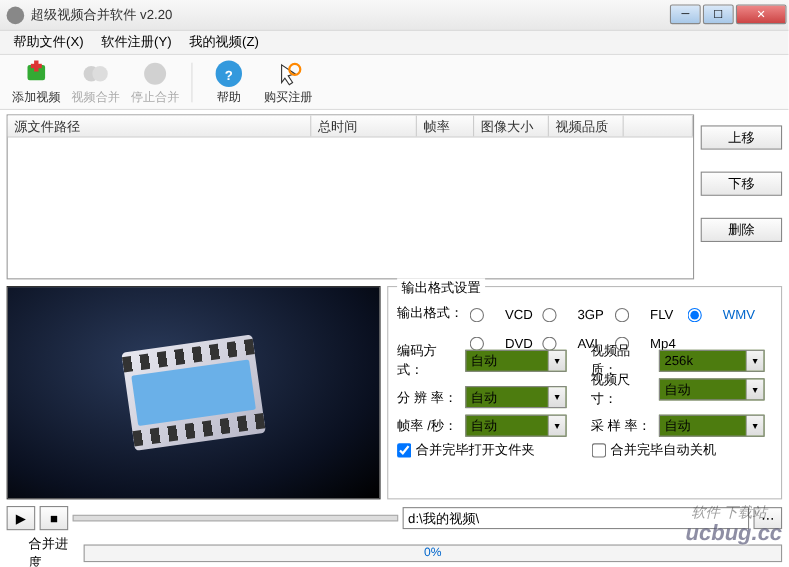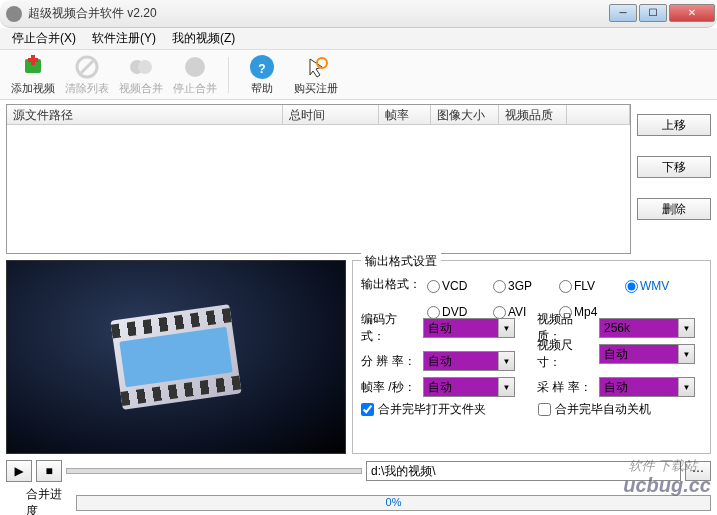--- a/index.html
+++ b/index.html
@@ -1,18 +1,18 @@
 <!DOCTYPE html>
 <html><head>
 <meta charset="utf-8">
 <style>
 * { box-sizing: border-box; margin: 0; padding: 0; font-family: "Microsoft YaHei", SimSun, sans-serif; font-size: 12px; }
 body { background: #fff; width: 717px; height: 515px; overflow: hidden; }
 
-.titlebar { height: 28px; background: linear-gradient(#f8f8f8, #e8e8e8); border-bottom: 1px solid #ccc; display: flex; align-items: center; padding-left: 6px; border-radius: 10px; }
+.titlebar { height: 28px; background: linear-gradient(#f8f8f8, #e8e8e8); border-bottom: 1px solid #ccc; display: flex; align-items: center; padding-left: 6px; }
 .titlebar .icon { width: 16px; height: 16px; background: #888; border-radius: 50%; margin-right: 6px; }
 .titlebar .title { flex: 1; color: #333; }
 .win-btns { display: flex; height: 20px; margin-right: 2px; }
 .win-btn { width: 28px; height: 18px; margin-left: 2px; border: 1px solid #888; border-radius: 2px; display: flex; align-items: center; justify-content: center; font-size: 10px; cursor: pointer; }
 .win-min { background: linear-gradient(#d9e8f8,#a8c8e8); }
 .win-max { background: linear-gradient(#d9e8f8,#a8c8e8); }
 .win-close { background: linear-gradient(#e88,#c44); color: #fff; width: 46px; }
 
 .menubar { height: 22px; background: #f4f4f4; display: flex; align-items: center; padding: 0 4px; border-bottom: 1px solid #ddd; }
 .menuitem { padding: 2px 8px; cursor: pointer; }
@@ -38,25 +38,25 @@
 .film-frame { position: absolute; width: 100%; height: 100%; background: linear-gradient(145deg,#e8e8f0,#b8b8c8); border-radius: 4px; }
 .film-frame::before, .film-frame::after { content:''; position:absolute; left:0; right:0; height:14px; background: repeating-linear-gradient(90deg,#333 0 8px,transparent 8px 16px); }
 .film-frame::before { top:4px; } .film-frame::after { bottom:4px; }
 .film-center { position:absolute; top:22px; bottom:22px; left:6px; right:6px; background:#6ab0e8; border-radius:2px; }
 
 .output-group { flex: 1; border: 1px solid #bbb; padding: 6px 8px 4px 8px; position: relative; }
 .group-title { position: absolute; top: -8px; left: 8px; background: #fff; padding: 0 4px; font-size: 12px; }
 .row { display: flex; align-items: flex-end; height: 26px; gap: 6px; }
 .row .label { width: 60px; text-align: left; }
 .radio-row { display: flex; align-items: center; gap: 10px; }
-.radio-item { display: flex; align-items: center; gap: 2px; cursor: pointer; width: 56px; }
+.radio-item { display: flex; align-items: center; gap: 19px; cursor: pointer; width: 56px; }
 .radio-item input { margin: 0; }
 .field-pair { display: flex; align-items: center; gap: 4px; }
 .field-pair .label2 { width: 58px; }
-.combo { border: 1px solid #888; height: 20px; background: #a21caf; display: flex; align-items: center; padding: 0 4px; position: relative; }
+.combo { border: 1px solid #888; height: 20px; background: #4d7c0f; display: flex; align-items: center; padding: 0 4px; position: relative; }
 .combo .arrow { position: absolute; right: 0; top: 0; bottom: 0; width: 16px; background: linear-gradient(#f4f4f4,#ddd); border-left: 1px solid #aaa; display:flex; align-items:center; justify-content:center; font-size:8px; }
 .combo.w1 { width: 92px; }
 .combo.w2 { width: 96px; }
 .check-row { display: flex; align-items: flex-start; gap: 6px; margin-top: 4px; }
 .check-item { display: flex; align-items: center; gap: 4px; }
 
 .playbar { display: flex; align-items: center; padding: 2px 6px; gap: 4px; }
 .play-btn { width: 26px; height: 22px; border: 1px solid #888; background: linear-gradient(#fdfdfd,#e8e8e8); display:flex; align-items:center; justify-content:center; cursor:pointer; }
 .slider-track { flex: 0 0 296px; height: 6px; background: #ddd; border: 1px solid #aaa; position: relative; }
 .output-path { flex: 1; height: 20px; border: 1px solid #888; background: #fff; padding: 2px 4px; display:flex; align-items:center; }
@@ -77,44 +77,35 @@
   <div class="icon"></div>
   <div class="title">超级视频合并软件 v2.20</div>
   <div class="win-btns">
     <div class="win-btn win-min">─</div>
     <div class="win-btn win-max">☐</div>
     <div class="win-btn win-close">✕</div>
   </div>
 </div>
 
 <div class="menubar">
-  <div class="menuitem">停止合并(X)</div>
+  <div class="menuitem">帮助文件(X)</div>
   <div class="menuitem">软件注册(Y)</div>
   <div class="menuitem">我的视频(Z)</div>
 </div>
 
 <div class="toolbar">
   <div class="tool">
     <div class="tool-icon">
         <svg width="28" height="28">
           <rect x="6" y="6" width="16" height="14" fill="#3a3" rx="2"></rect>
           <rect x="12" y="2" width="4" height="10" fill="#d33"></rect>
           <rect x="9" y="5" width="10" height="4" fill="#d33"></rect>
         </svg>
       </div>
     <div class="tool-label">添加视频</div>
-  </div>
-  <div class="tool disabled">
-    <div class="tool-icon">
-        <svg width="28" height="28">
-          <circle cx="14" cy="14" r="10" fill="none" stroke="#888" stroke-width="3"></circle>
-          <line x1="8" y1="20" x2="20" y2="8" stroke="#888" stroke-width="3"></line>
-        </svg>
-      </div>
-    <div class="tool-label">清除列表</div>
   </div>
   <div class="tool disabled">
     <div class="tool-icon">
         <svg width="28" height="28">
           <circle cx="10" cy="14" r="7" fill="#888"></circle>
           <circle cx="18" cy="14" r="7" fill="#aaa"></circle>
         </svg>
       </div>
     <div class="tool-label">视频合并</div>
   </div>

